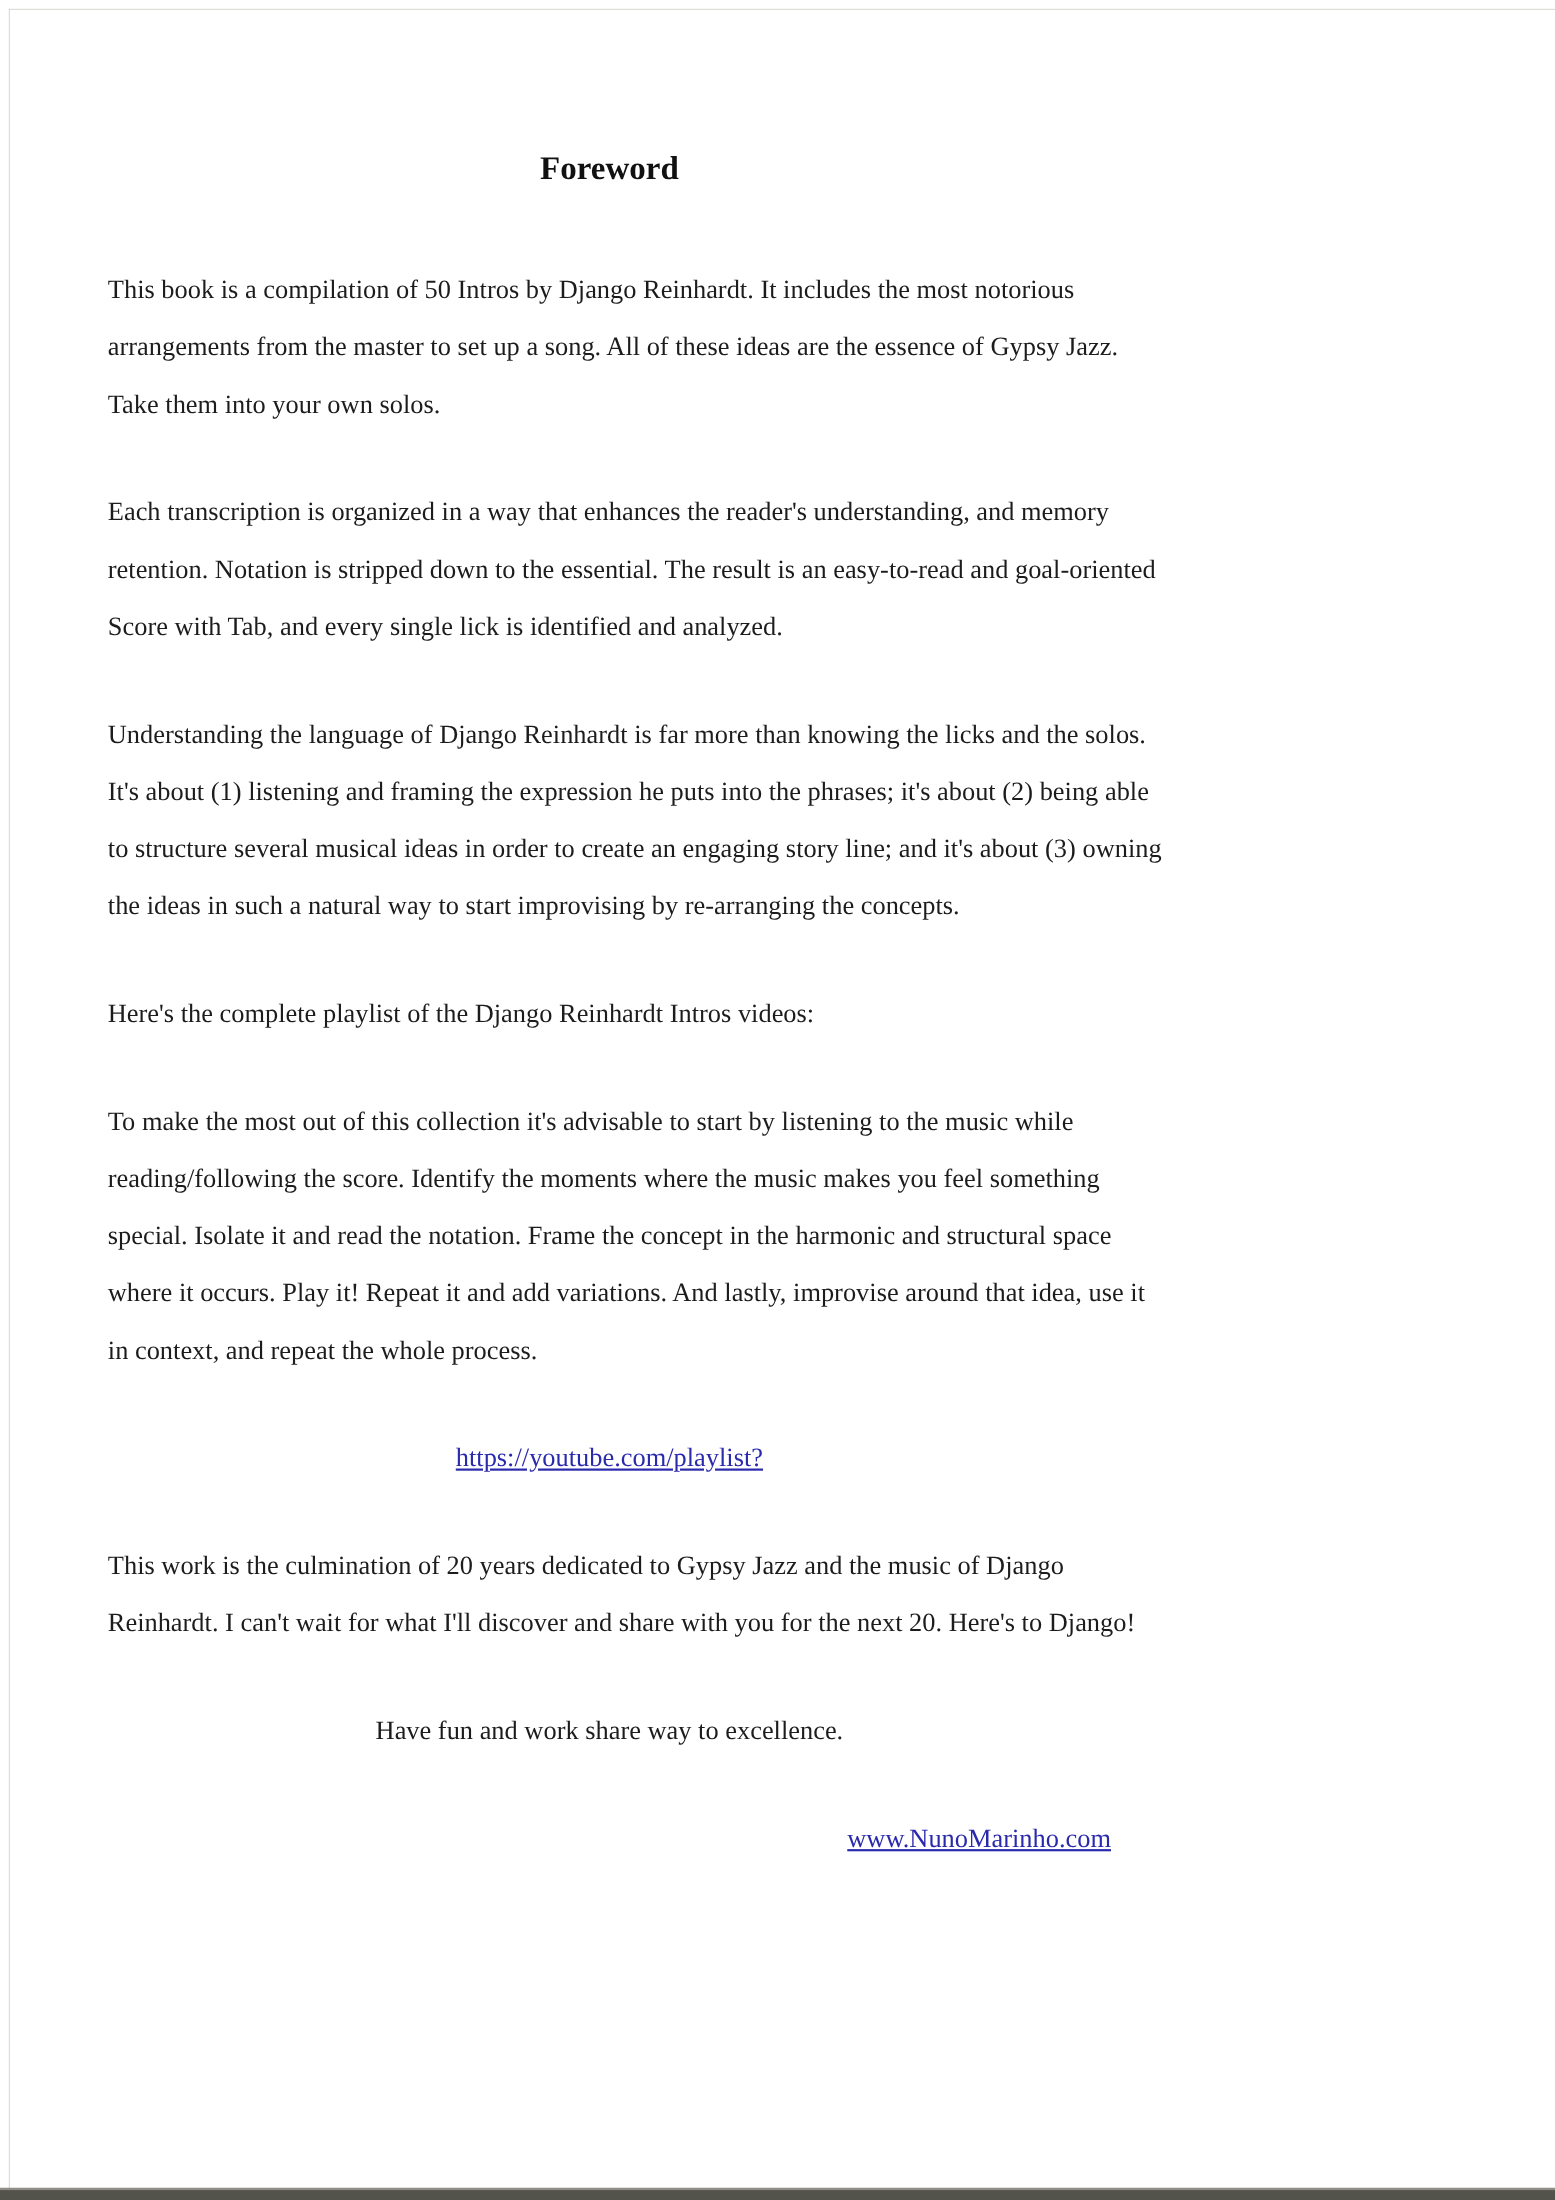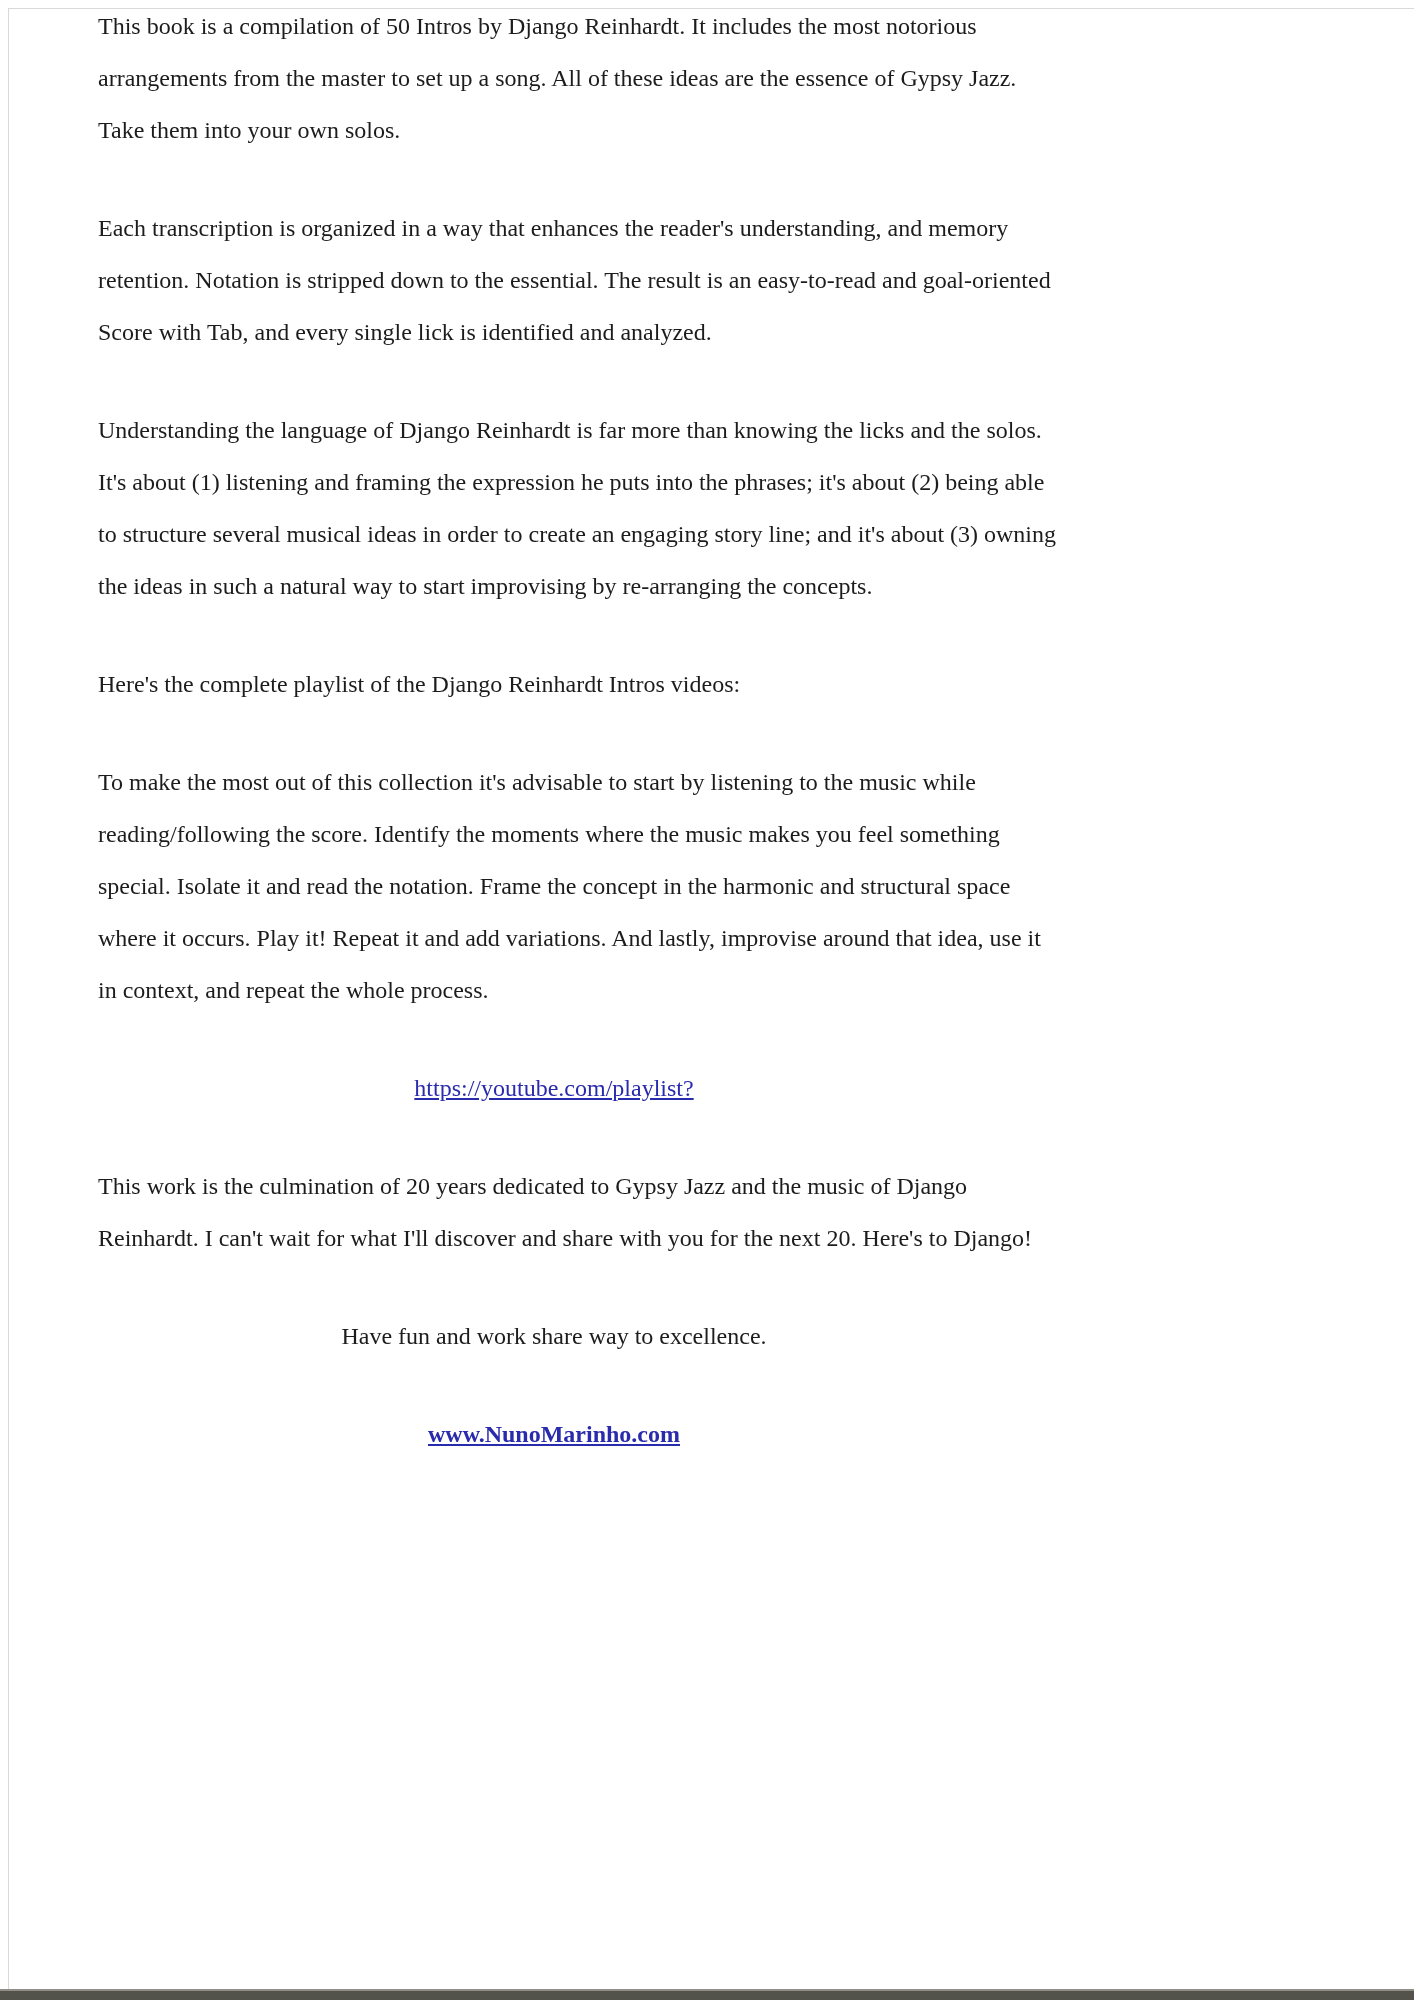--- a/index.html
+++ b/index.html
@@ -43,39 +43,40 @@
   .link-block { margin: 0 0 46px 0; text-align: center; }
   a.doc-link {
     display: block;
     color: var(--link-color, #2a2aad);
     text-decoration: underline;
     cursor: pointer;
     white-space: pre;
   }
   .motto { margin: 0 0 46px 0; text-align: center; white-space: pre; }
   .dateline { margin: 0 0 46px 0; text-align: right; font-style: italic; white-space: pre; }
-  .site-link-wrap { margin: 0; text-align: center; font-weight: bold; }
+  .site-link-wrap { margin: 0; text-align: right; }
   a.doc-link.inline-center { display: inline-block; }
   
   .bottom-bar {
     position: absolute;
     left: 0; right: 0; bottom: 0;
     height: 9px;
     background: var(--bar-color, #53534b);
     border-top: 2px solid #8f8f88;
   }
 </style>
 </head>
 <body>
 
 <div class="page">
   <div class="page-edge"></div>
 
   <div class="content">
 
+    <h1 class="doc-title">Foreword</h1>
 
     <p class="body-par">This book is a compilation of 50 Intros by Django Reinhardt. It includes the most notorious
 arrangements from the master to set up a song. All of these ideas are the essence of Gypsy Jazz.
 Take them into your own solos.</p>
 
     <p class="body-par">Each transcription is organized in a way that enhances the reader's understanding, and memory
 retention. Notation is stripped down to the essential. The result is an easy-to-read and goal-oriented
 Score with Tab, and every single lick is identified and analyzed.</p>
 
     <p class="body-par">Understanding the language of Django Reinhardt is far more than knowing the licks and the solos.

